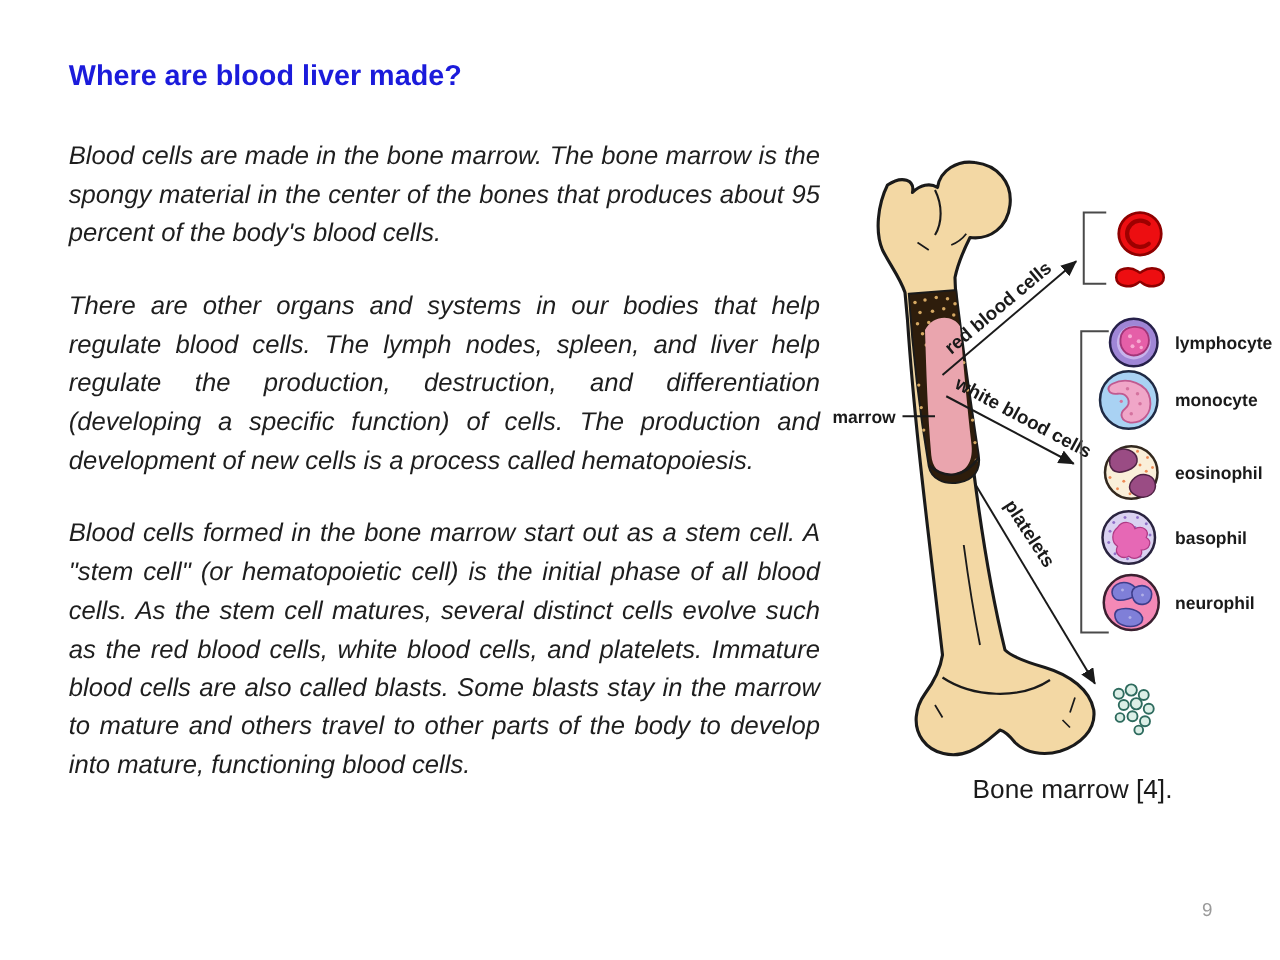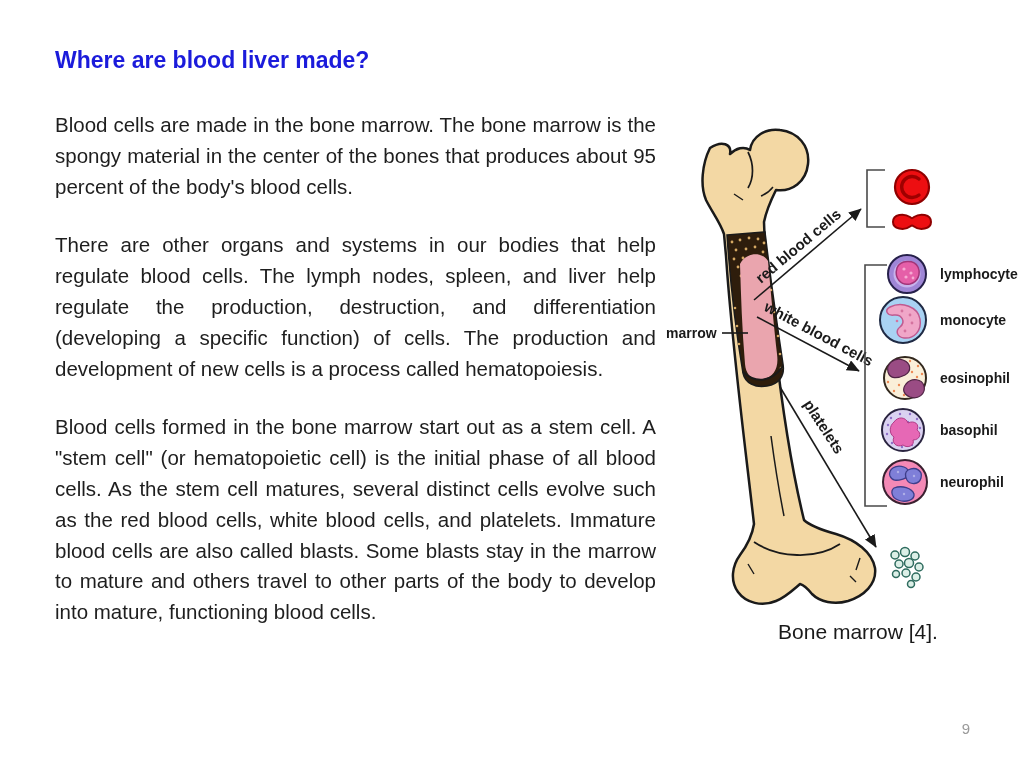--- a/index.html
+++ b/index.html
@@ -14,21 +14,21 @@
   .text-col{
     position:absolute;left:55px;top:46px;width:601px;
     color:#1e1e1e;
   }
   .slide-title{
     font-size:23px;font-weight:bold;color:#1b1bdb;
     margin:0 0 36px 0;line-height:28px;
   }
   .text-col p{
     font-size:20.5px;line-height:30.8px;margin:0 0 28px 0;
-    text-align:justify;text-justify:inter-word;
+    text-align:justify;text-justify:inter-word;font-style:italic;
   }
   .text-col p:last-child{margin-bottom:0;}
 
   
   .diagram{position:absolute;left:664px;top:106px;width:360px;margin:0;padding:0;}
   .diagram svg{display:block;}
   .diagram-caption{
     width:100%;text-align:center;transform:translateX(14px);
     font-size:21px;color:#1a1a1a;margin-top:2px;
   }

